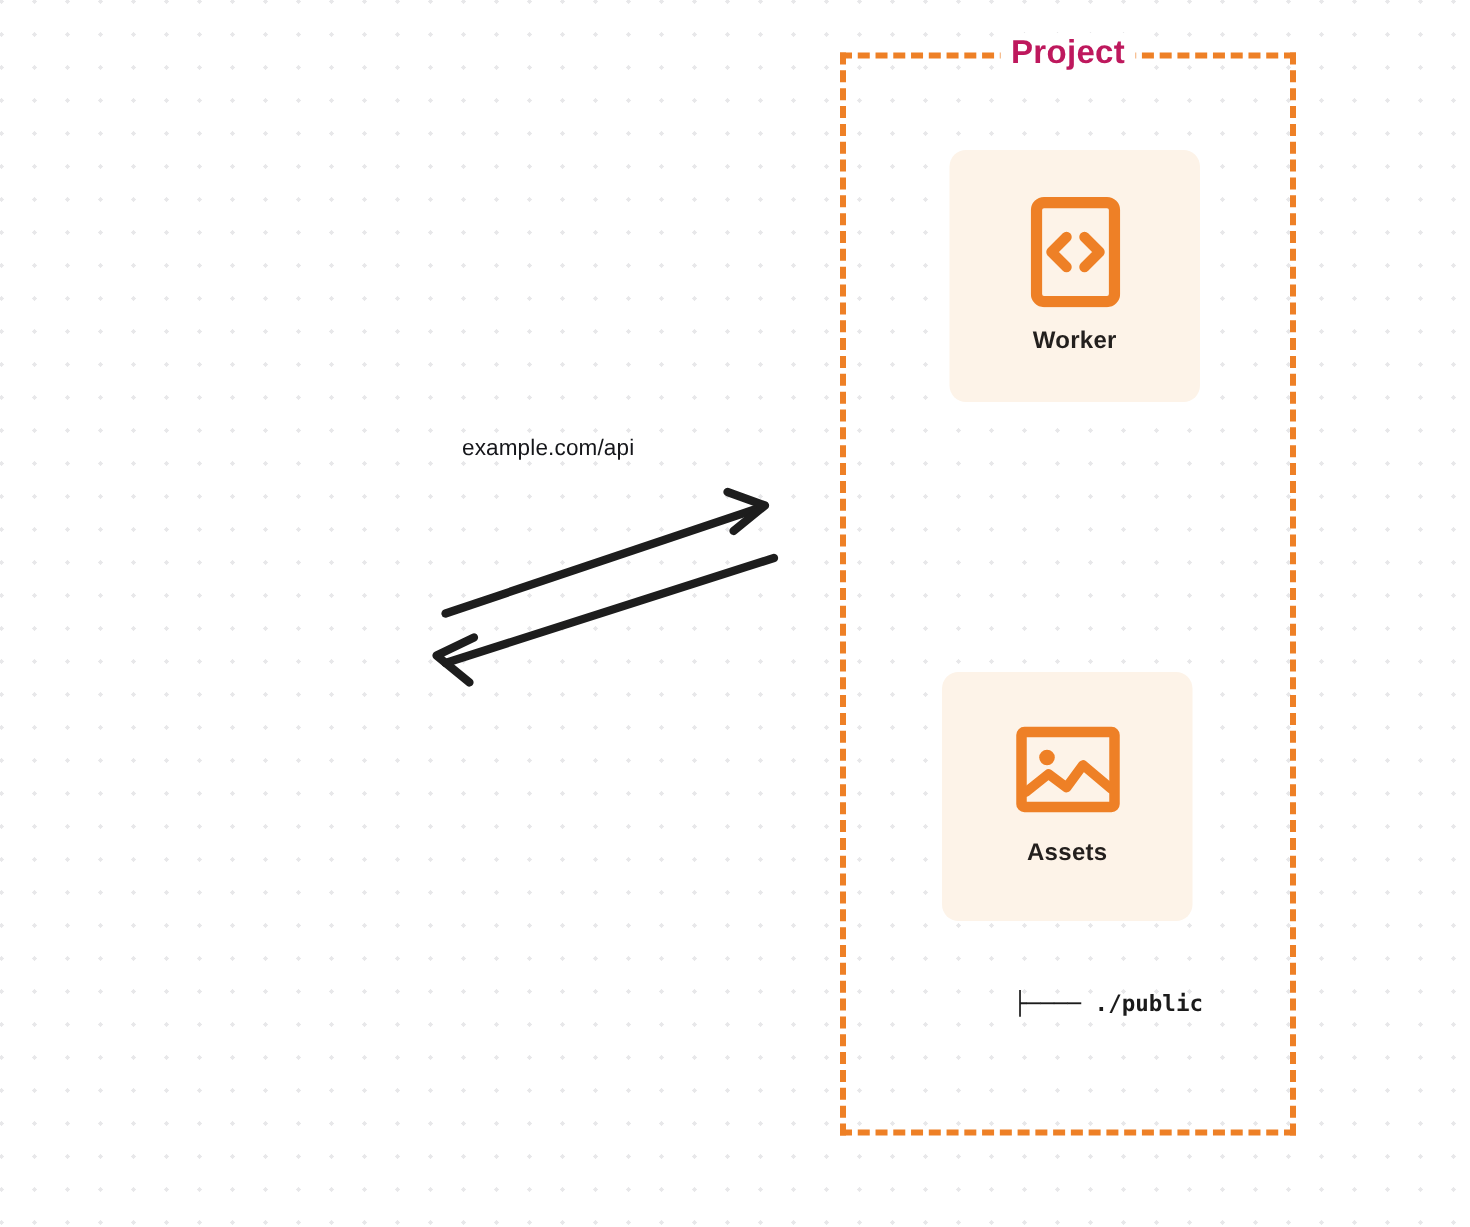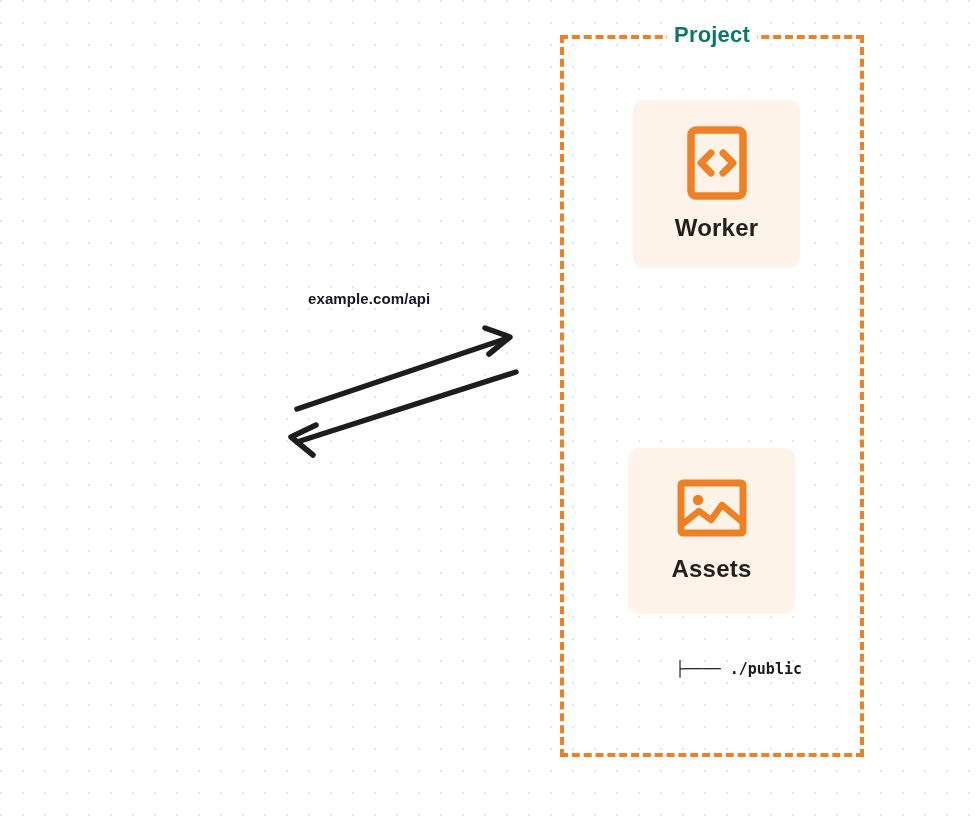--- a/index.html
+++ b/index.html
@@ -41,21 +41,21 @@
     color: #1e1e1e;
     letter-spacing: 0.2px;
   }
 
   
   #request-label {
     position: absolute;
     left: 308px;
     top: 290px;
     font-size: 15px;
-    font-weight: bold;
+    font-weight: normal;
     color: #15161a;
     letter-spacing: 0.1px;
     white-space: nowrap;
   }
 
   
   #arrows-layer {
     position: absolute;
     left: 0;
     top: 0;
@@ -79,21 +79,21 @@
   }
   #project-title {
     position: absolute;
     left: 50%;
     top: -13px;
     transform: translateX(-50%);
     background: #ffffff;
     padding: 0 7px;
     font-size: 22px;
     font-weight: bold;
-    color: #0f766e;
+    color: #be185d;
     letter-spacing: 0.2px;
     white-space: nowrap;
   }
 
   
   .service-card {
     position: absolute;
     background: #fdf3e8;
     border-radius: 11px;
     display: flex;
@@ -102,21 +102,21 @@
     justify-content: center;
   }
   #worker-card { left: 633px; top: 100px; width: 167px; height: 168px; }
   #assets-card { left: 628px; top: 448px; width: 167px; height: 166px; }
 
   .card-icon { display: block; }
   #worker-card .card-icon { margin-bottom: 14px; }
   #assets-card .card-icon { margin-bottom: 18px; }
 
   .card-label {
-    font-size: 24px;
+    font-size: 16px;
     font-weight: bold;
     color: #231f1d;
     letter-spacing: 0.2px;
   }
 
   
   #file-tree {
     position: absolute;
     left: 604px;
     top: 618px;

